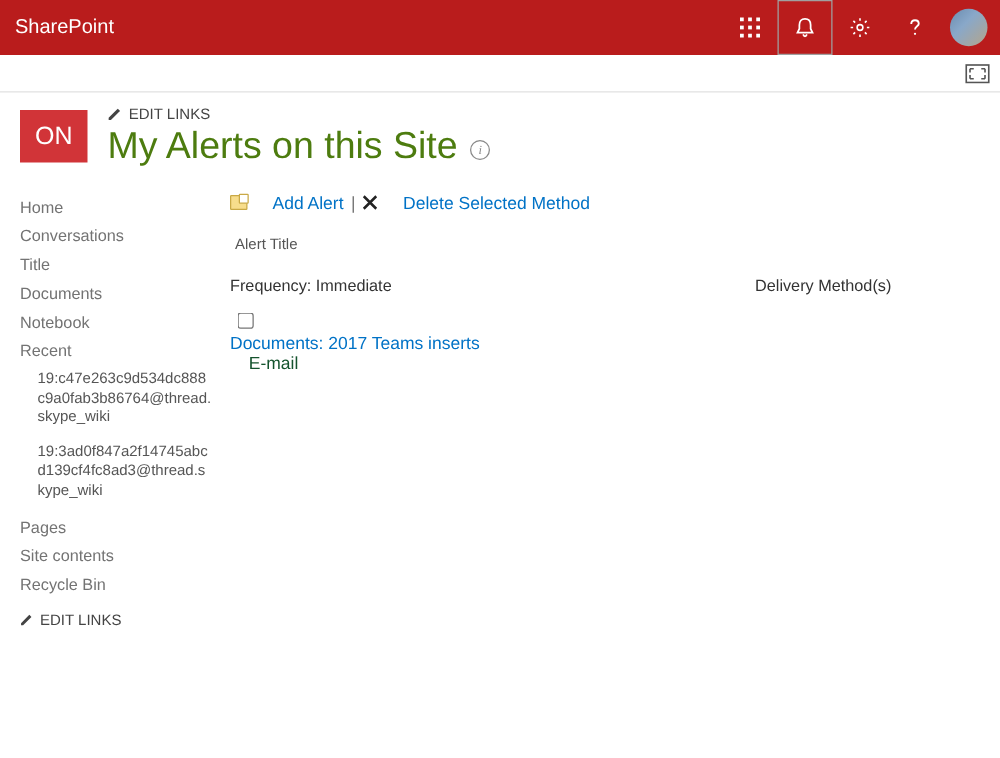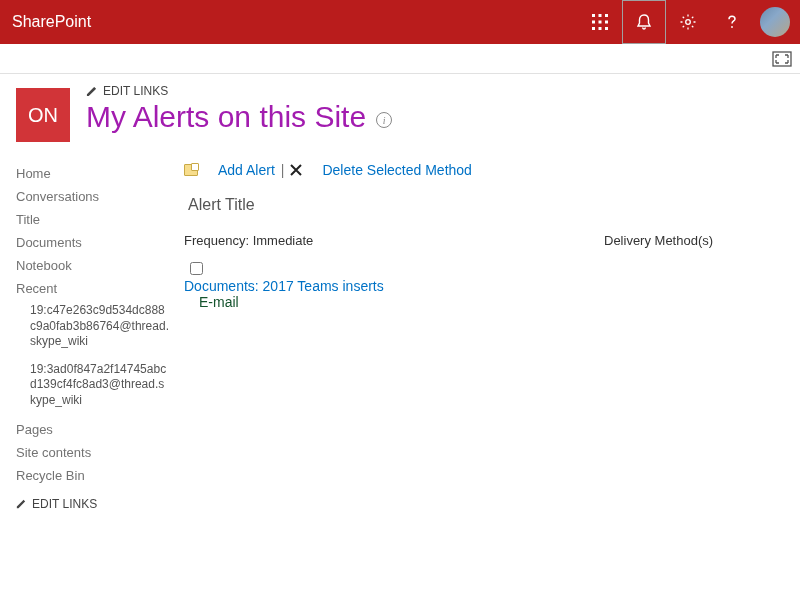--- a/index.html
+++ b/index.html
@@ -68,21 +68,21 @@
       width: 20px; height: 16px; cursor: pointer;
       color: #444;
     }
     
     .content-wrap {
       display: flex;
       padding: 10px 16px 0 16px;
     }
     .site-logo {
       width: 54px;
-      height: 54px;
+      height: 42px;
       background: #d13438;
       color: #fff;
       display: flex;
       align-items: center;
       justify-content: center;
       font-size: 20px;
       font-weight: 400;
       flex: 0 0 auto;
       margin-right: 16px;
       margin-top: 4px;
@@ -99,21 +99,21 @@
     }
     .edit-links-top svg { width: 11px; height: 11px; }
     .page-title-row {
       display: flex;
       align-items: center;
       gap: 10px;
     }
     .page-title {
       font-size: 30px;
       font-weight: 300;
-      color: #a21caf;
+      color: #4d7c0f;
     }
     .info-badge {
       width: 16px; height: 16px;
       border: 1px solid #888;
       border-radius: 50%;
       display: flex; align-items: center; justify-content: center;
       font-size: 10px; color: #888; font-style: italic; font-family: Georgia, serif;
       margin-top: 6px;
     }
     
@@ -186,21 +186,21 @@
       content: "";
       position: absolute;
       right: -1px; top: -1px;
       width: 6px; height: 6px;
       background: #fff;
       border: 1px solid #c9a946;
       border-radius: 1px;
     }
     .x-icon { width: 12px; height: 12px; color: #333; }
     .alert-title-header {
-      font-size: 16px;
+      font-size: 12px;
       color: #555;
       padding-left: 4px;
       margin-bottom: 14px;
     }
     .group-row {
       display: flex;
       font-size: 13px;
       color: #333;
       border-top: 1px solid transparent;
       padding: 4px 0 10px 0;

